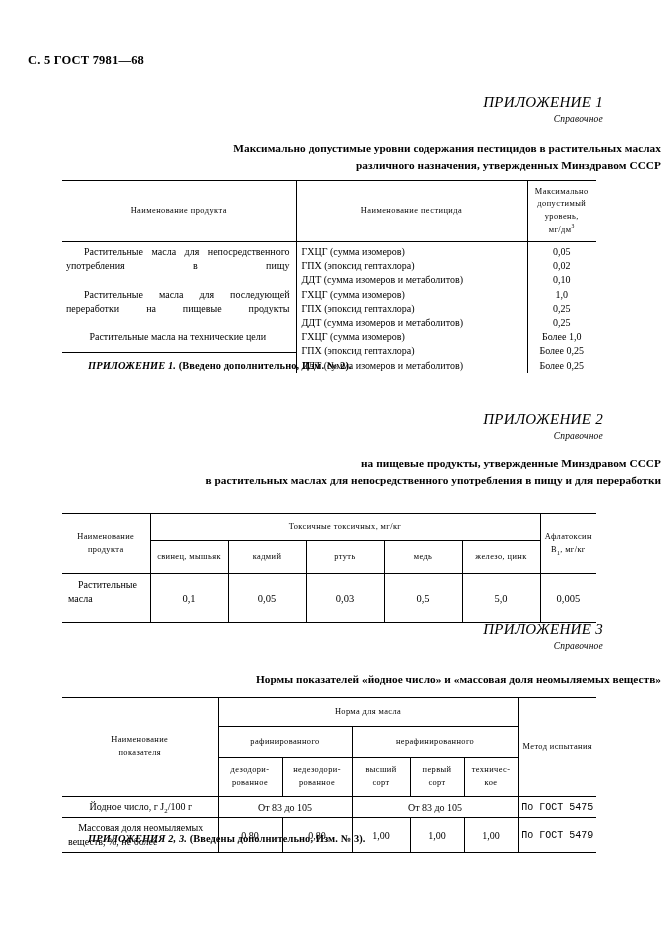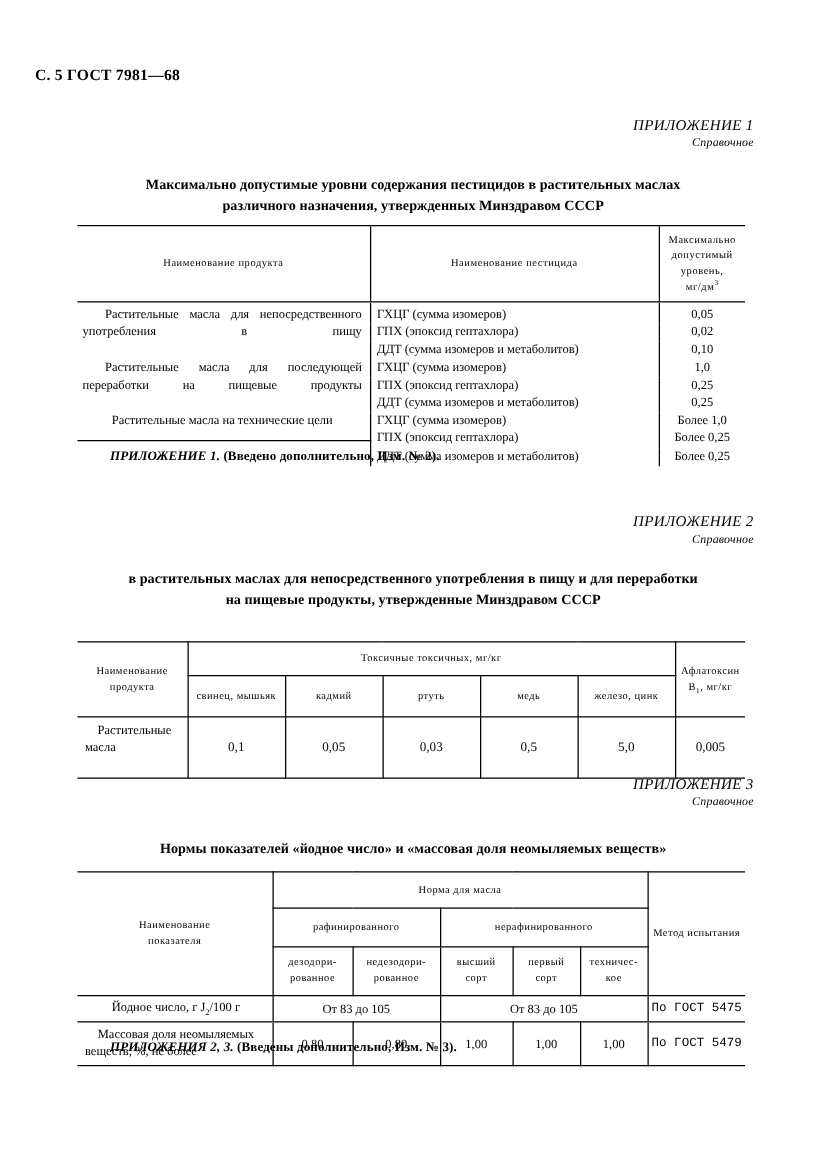--- a/index.html
+++ b/index.html
@@ -34,42 +34,42 @@
 
   
   .annex-block {
     position: absolute;
     right: 58px;
     text-align: right;
     line-height: 1.32;
   }
   .annex-title {
     font-style: italic;
-    font-size: 12px;
+    font-size: 15px;
     letter-spacing: .3px;
     text-align: center;
   }
   .annex-sub {
     font-style: italic;
     font-size: 9.5px;
     letter-spacing: .2px;
   }
 
   
   .section-title {
     position: absolute;
     left: 0;
     width: 661px;
     text-align: center;
     font-weight: bold;
     font-size: 11.3px;
     line-height: 1.48;
     letter-spacing: .05px;
   }
-  .section-title .ln { display: block; }
+  .section-title .ln { display: block; text-align: right; }
 
   
   table.doc {
     position: absolute;
     border-collapse: collapse;
     font-size: 9.6px;
     table-layout: fixed;
   }
   table.doc td, table.doc th {
     border: 0.8px solid #000;
@@ -260,22 +260,22 @@
     <span class="it">ПРИЛОЖЕНИЕ 1.</span>
     <span>(Введено дополнительно, Изм. №  2).</span>
   </div>
 
   <div class="annex-block" style="top:410px;">
     <div class="annex-title">ПРИЛОЖЕНИЕ 2</div>
     <div class="annex-sub">Справочное</div>
   </div>
 
   <div class="section-title" style="top:455px;">
+    <span class="ln">на пищевые продукты, утвержденные Минздравом СССР</span>
     <span class="ln">в растительных маслах для непосредственного употребления в пищу и для переработки</span>
-    <span class="ln">на пищевые продукты, утвержденные Минздравом СССР</span>
   </div>
 
   <table class="doc" id="table-toxic" style="left:62px; top:513px; width:534px;">
     <colgroup>
       <col style="width:88px;">
       <col style="width:78px;">
       <col style="width:78px;">
       <col style="width:78px;">
       <col style="width:78px;">
       <col style="width:78px;">

